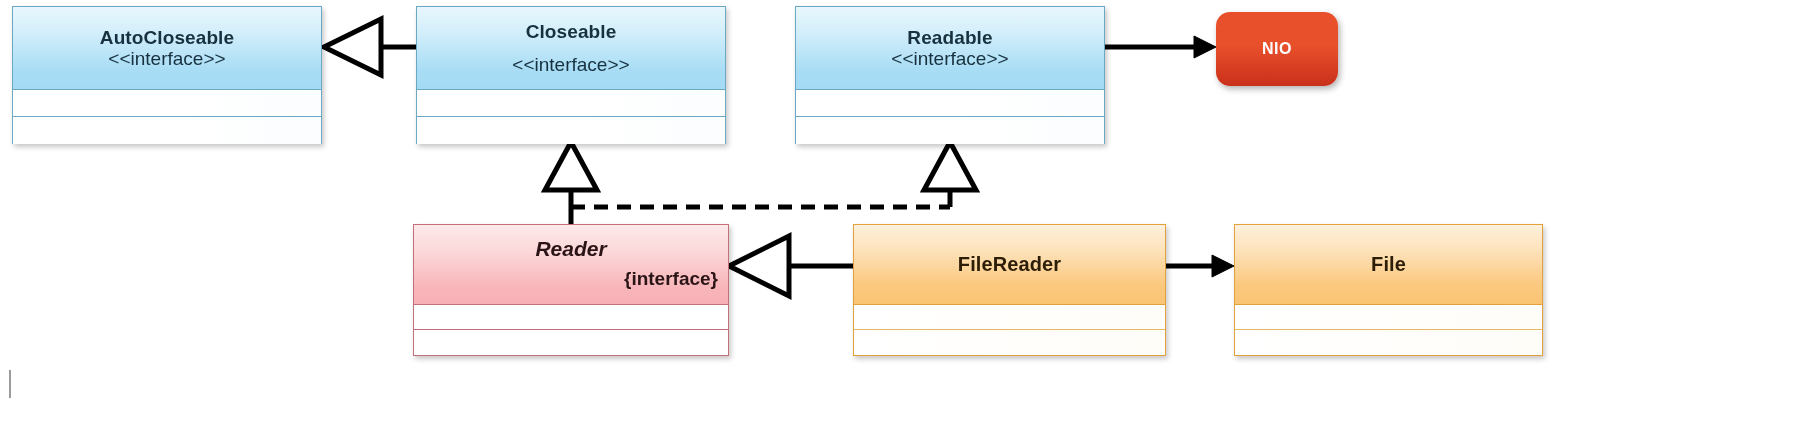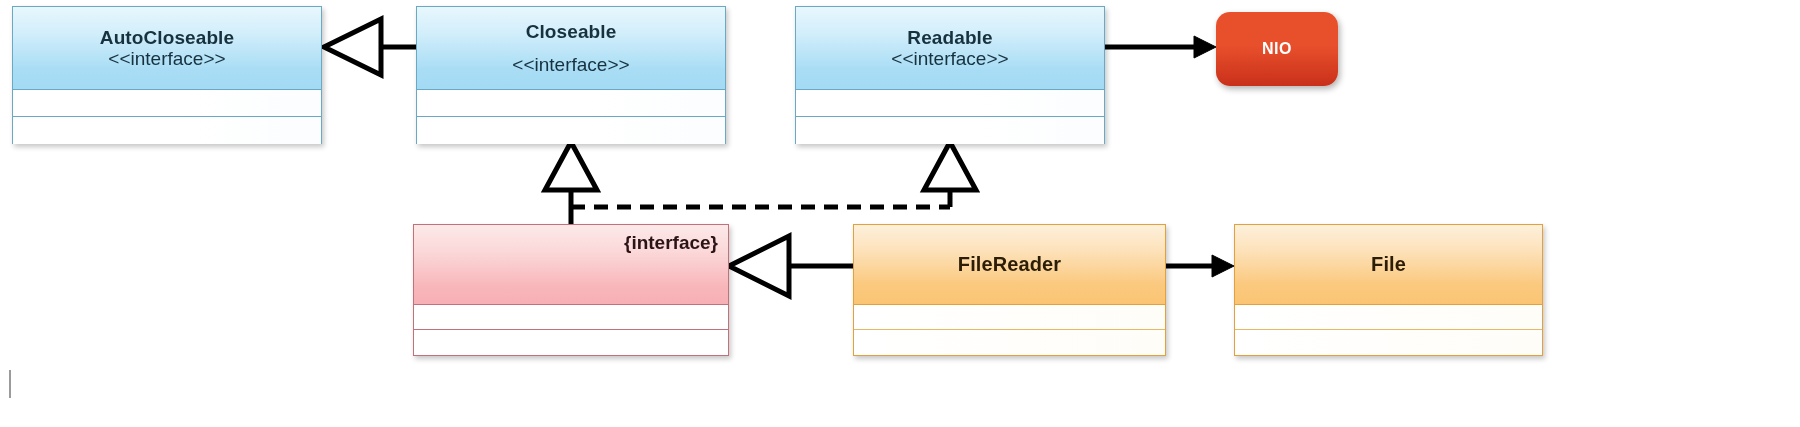--- a/index.html
+++ b/index.html
@@ -233,20 +233,21 @@
     <div class="compartment" style="height: 27px;"></div>
     <div class="compartment" style="height: 27px;"></div>
   </div>
 
   <div class="chip" id="node-nio" style="left: 1216px; top: 12px; width: 122px; height: 74px; background: linear-gradient(rgb(232, 80, 44) 0%, rgb(232, 80, 44) 45%, rgb(201, 48, 26) 100%);">
     <span>NIO</span>
   </div>
 
   <div class="uml-node abstractcls" id="node-reader" style="left: 413px; top: 224px; width: 316px; height: 132px;">
     <div class="compartment-head" style="height: 80px;">
+      <div class="abs-name">Reader</div>
       <div class="abs-tag">{interface}</div>
     </div>
     <div class="compartment" style="height: 25px;"></div>
     <div class="compartment" style="height: 25px;"></div>
   </div>
 
   <div class="uml-node concretecls" id="node-file" style="left: 1234px; top: 224px; width: 309px; height: 132px;">
     <div class="compartment-head" style="height: 80px;">
       <div class="node-title">File</div>
     </div>

